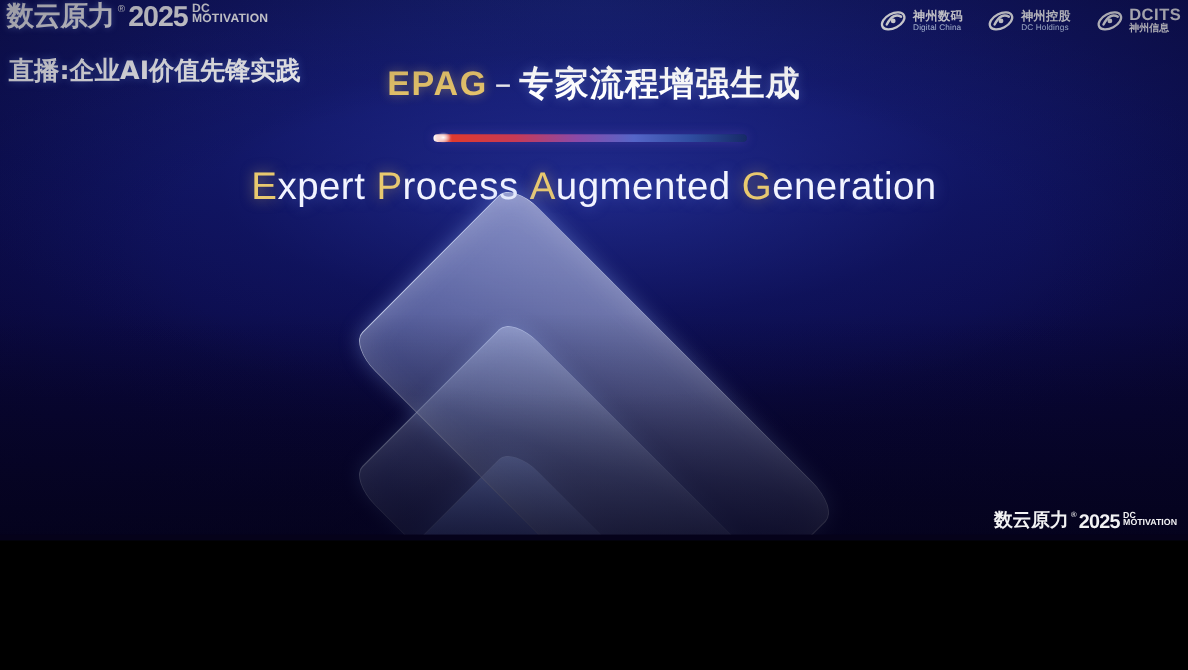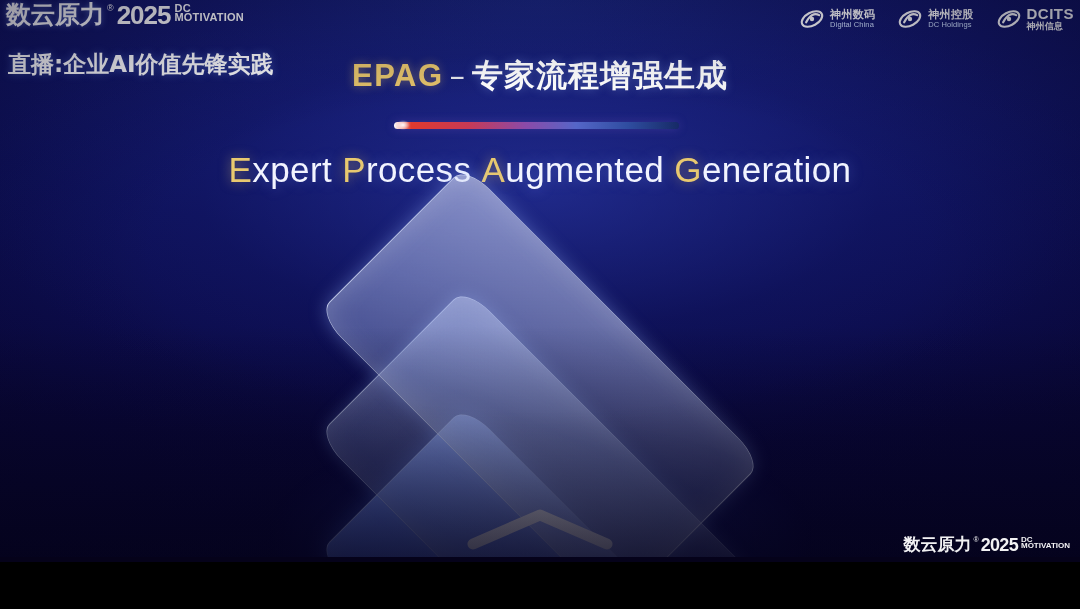--- a/index.html
+++ b/index.html
@@ -4,21 +4,21 @@
 <style>
   * { margin:0; padding:0; box-sizing:border-box; }
   html,body { width:1080px; height:609px; overflow:hidden; background:#000; }
   body {
     font-family:"Liberation Sans","DejaVu Sans",sans-serif;
     -webkit-font-smoothing:antialiased;
   }
 
   .slide {
     position:relative;
-    width:1080px; height:562px;
+    width:1080px; height:491px;
     overflow:hidden;
     background:
       radial-gradient(ellipse 70% 55% at 50% 34%, rgba(44,58,170,0.55) 0%, rgba(22,30,118,0.25) 45%, rgba(10,8,58,0) 75%),
       radial-gradient(ellipse 120% 80% at 50% 0%, #1a277f 0%, #141a6e 25%, #0e1159 55%, #0a0840 100%),
       linear-gradient(180deg,#161f78 0%, #141a6e 22%, #0f1259 48%, #0b0a46 72%, #080634 100%);
   }
   
   .vignette {
     position:absolute; inset:0;
     background:

